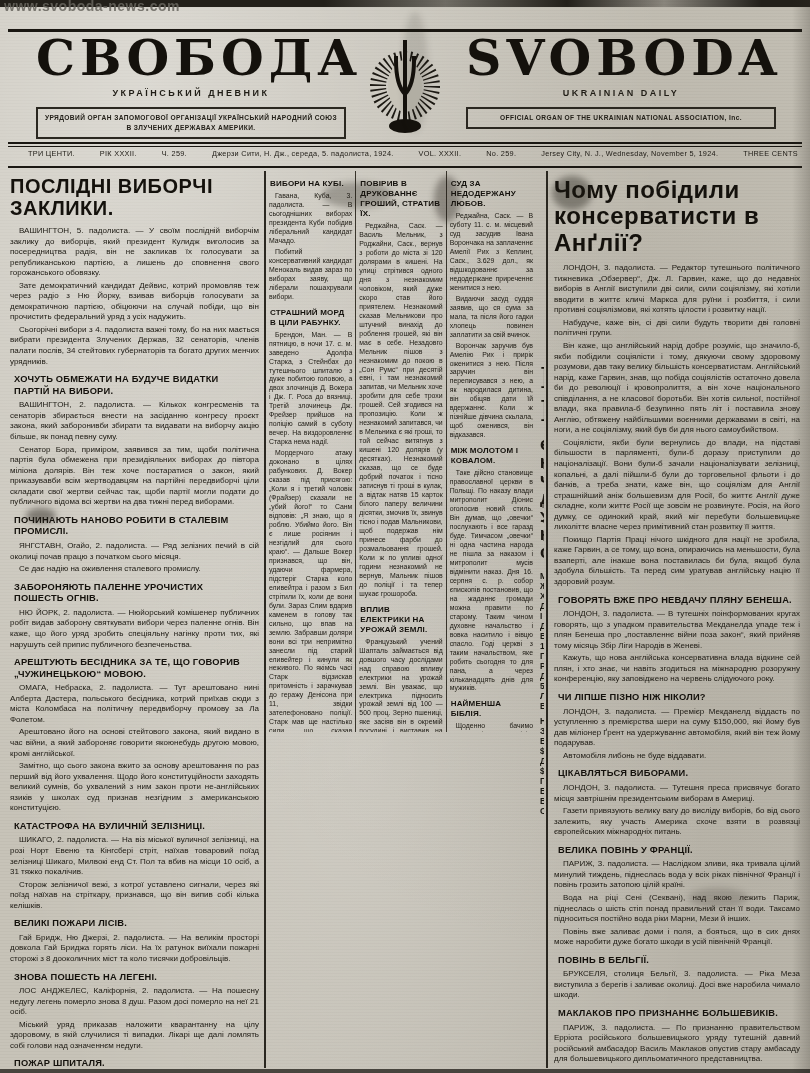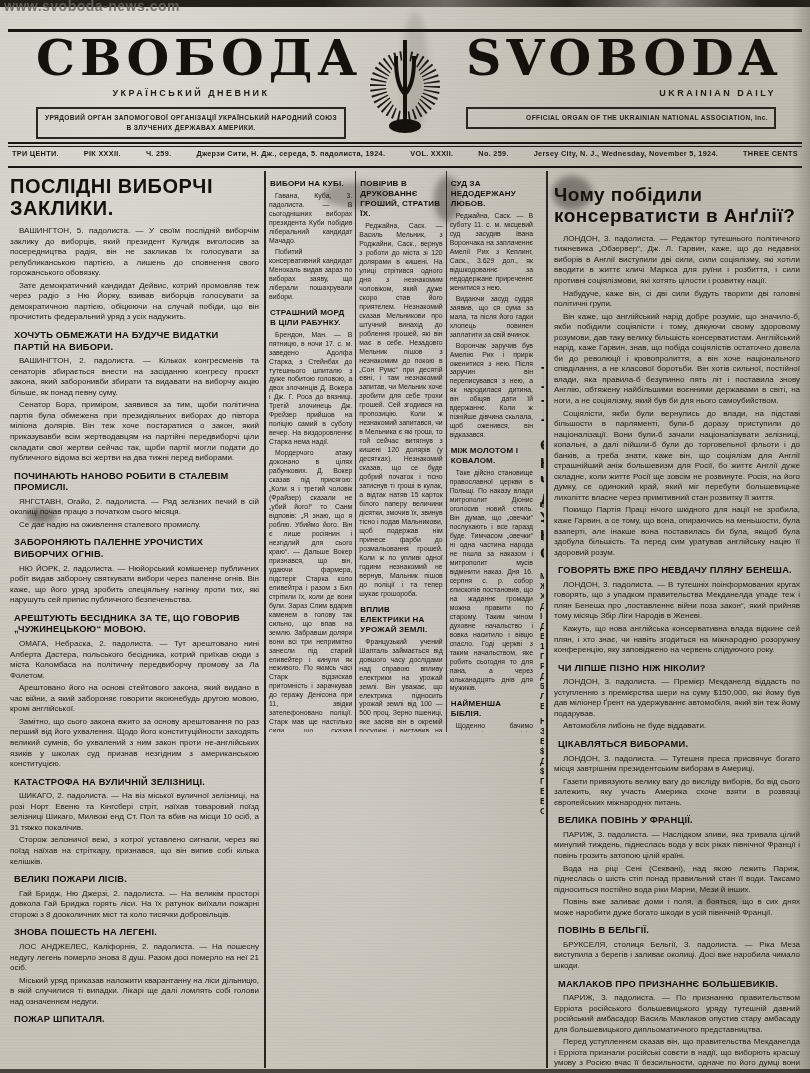--- a/index.html
+++ b/index.html
@@ -18,46 +18,46 @@
   .edge-shade{position:absolute;top:0;bottom:0;right:0;width:18px;background:linear-gradient(90deg,transparent,rgba(50,46,38,.25));}
   .watermark{position:absolute;top:-2px;left:4px;font-size:14px;font-weight:bold;color:rgba(105,102,95,.85);letter-spacing:.5px;}
   .rule{position:absolute;left:8px;right:8px;background:#1a1712;}
   .rule-a{top:29px;height:3px}
   .rule-b{top:142px;height:2px}
   .rule-b2{top:146px;height:1px}
   .rule-c{top:166px;height:2px}
 
   
   .mast-left{position:absolute;left:36px;top:33px;width:310px;text-align:center;}
-  .mast-right{position:absolute;left:466px;top:33px;width:310px;text-align:right;}
+  .mast-right{position:absolute;left:466px;top:33px;width:310px;text-align:center;}
   .mast-title{font-family:"DejaVu Serif", serif;font-weight:bold;font-size:49px;line-height:1.05;letter-spacing:5px;color:#14110c;}
   .mast-sub{margin-top:4px;font-size:9px;font-weight:bold;letter-spacing:2.5px;color:#201d16;}
   .mast-box{margin-top:9px;border:2px solid #2a2720;padding:4px 6px;font-size:6.6px;font-weight:bold;letter-spacing:.4px;line-height:1.5;color:#24211a;}
   .mast-emblem{position:absolute;left:370px;top:34px;width:70px;height:106px;}
 
   
-  .dateline{position:absolute;left:12px;right:12px;top:149px;display:flex;justify-content:space-between;align-items:center;font-size:7.3px;font-weight:bold;letter-spacing:.3px;color:#1d1a14;}
+  .dateline{position:absolute;left:28px;right:12px;top:149px;display:flex;justify-content:space-between;align-items:center;font-size:7.3px;font-weight:normal;letter-spacing:.3px;color:#1d1a14;}
 
   
   .content{position:absolute;left:8px;right:8px;top:171px;bottom:5px;display:flex;}
   .vrule{width:2px;background:#2a2720;margin:0 2px;}
   .nrule{width:1px;background:#38342b;margin:0 2px;}
   .col{overflow:hidden;}
   .col-left{width:249px;padding:2px 3px 0 2px;}
   .col-right{width:246px;padding:2px 2px 0 4px;}
   .mid{flex:1;display:flex;min-width:0;}
   .mid-top{display:flex;height:561px;overflow:hidden;}
   .ncol{flex:1;overflow:hidden;padding:2px 1px 0 1px;min-width:0;}
   .mid-rule{height:2px;background:#241f18;margin:2px 1px 0 1px;}
 
   
   .article{margin-bottom:5px;}
   .headline{font-size:9.3px;font-weight:bold;text-align:left;margin:7px 4px 3px;line-height:1.25;letter-spacing:.2px;color:#14110c;}
   .headline.lg{font-size:20px;letter-spacing:.5px;margin:2px 0 7px;line-height:1.1;}
-  .col-right .headline.lg{font-size:19px;margin-top:12px;}
+  .col-right .headline.lg{font-size:24px;margin-top:4px;}
   .article p{margin:0 0 2px;font-size:8px;line-height:1.32;text-align:justify;text-indent:9px;color:#1c1912;}
   .ncol .headline{font-size:8px;margin:6px 1px 3px;}
   .ncol .article p{font-size:6.9px;line-height:1.3;text-indent:6px;}
 
   
   .ad{flex:1;position:relative;overflow:hidden;padding:0 4px;text-align:center;}
   .ad-embrow{display:flex;align-items:center;margin-top:16px;}
   .ad-bars{flex:1;height:17px;background:linear-gradient(#17140f 0 3px,transparent 3px 7px,#17140f 7px 10px,transparent 10px 14px,#17140f 14px 17px);}
   .ad-badge{width:52px;height:58px;margin:0 8px;flex:0 0 auto;}
   .ad-years{font-family:"DejaVu Serif", serif;font-weight:bold;font-size:33px;letter-spacing:3px;margin-top:24px;color:#131009;}
@@ -120,54 +120,55 @@
     <span>THREE CENTS</span>
   </div>
   <div class="rule rule-c"></div>
 
   <main class="content">
     <section class="col col-left">
         <article class="article">
           <h3 class="headline lg">ПОСЛІДНІ ВИБОРЧІ ЗАКЛИКИ.</h3>
           <p>ВАШИНГТОН, 5. падолиста. — У своїм послідній виборчім заклику до виборців, який президент Кулидж виголосив за посередництва радія, він не закликав їх голосувати за републиканською партією, а лишень до сповнення свого горожанського обовязку.</p>
           <p>Зате демократичний кандидат Дейвис, котрий промовляв теж через радіо з Ню Йорку, взивав виборців голосувати за демократичною партією, обіцюючи на случай побіди, що він прочистить федеральний уряд з усіх надужить.</p>
+          <p>Сьогорічні вибори з 4. падолиста важні тому, бо на них мається вибрати президента Злучених Держав, 32 сенаторів, членів палати послів, 34 стейтових губернаторів та богато других менчих урядників.</p>
         </article>
         <article class="article">
           <h3 class="headline">ХОЧУТЬ ОБМЕЖАТИ НА БУДУЧЕ ВИДАТКИ ПАРТІЙ НА ВИБОРИ.</h3>
           <p>ВАШИНГТОН, 2. падолиста. — Кількох конгресменів та сенаторів збирається внести на засіданню конгресу проєкт закона, який заборонивби збирати та видавати на виборчу акцію більше, як понад певну суму.</p>
           <p>Сенатор Бора, приміром, заявився за тим, щоби політична партія була обмежена при президіяльних виборах до півтора міліона долярів. Він теж хоче постаратися о закон, який приказувавби всім жертводавцям на партійні передвиборчі ціли складати свої жертви сейчас так, щоби партії могли подати до публичного відома всі жертви на два тижні перед виборами.</p>
         </article>
         <article class="article">
           <h3 class="headline">ПОЧИНАЮТЬ НАНОВО РОБИТИ В СТАЛЕВІМ ПРОМИСЛІ.</h3>
           <p>ЯНГСТАВН, Огайо, 2. падолиста. — Ряд зелізних печий в сій околиці почав працю з початком сього місяця.</p>
           <p>Се дає надію на оживлення сталевого промислу.</p>
         </article>
         <article class="article">
-          <h3 class="headline">ЗАБОРОНЯЮТЬ ПАЛЕННЕ УРОЧИСТИХ ВИБОРЧИХ ОГНІВ.</h3>
+          <h3 class="headline">ЗАБОРОНЯЮТЬ ПАЛЕННЕ УРОЧИСТИХ ПОШЕСТЬ ОГНІВ.</h3>
           <p>НЮ ЙОРК, 2. падолиста. — Нюйорський комішенер публичних робіт видав заборону святкувати вибори через паленне огнів. Він каже, що його уряд зробить спеціяльну нагінку проти тих, які нарушуть сей припис публичного безпеченьства.</p>
         </article>
         <article class="article">
           <h3 class="headline">АРЕШТУЮТЬ БЕСІДНИКА ЗА ТЕ, ЩО ГОВОРИВ „ЧУЖИНЕЦЬКОЮ“ МОВОЮ.</h3>
           <p>ОМАГА, Небраска, 2. падолиста. — Тут арештовано нині Алберта Дастера, польського бесідника, котрий приїхав сюди з міста Коломбаса на політичну передвиборчу промову за Ла Фолетом.</p>
           <p>Арештовано його на основі стейтового закона, який видано в час війни, а який забороняє говорити якоюнебудь другою мовою, кромі англійської.</p>
           <p>Замітно, що сього закона вжито за основу арештовання по раз перший від його ухвалення. Щодо його конституційности заходять великий сумнів, бо ухвалений з ним закон проти не-англійських язиків у школах суд признав незгідним з американською конституцією.</p>
         </article>
         <article class="article">
           <h3 class="headline">КАТАСТРОФА НА ВУЛИЧНІЙ ЗЕЛІЗНИЦІ.</h3>
           <p>ШИКАГО, 2. падолиста. — На віз міської вуличної зелізниці, на розі Норт Евеню та Кінгсбері стріт, наїхав товаровий поїзд зелізниці Шикаго, Милвокі енд Ст. Пол та вбив на місци 10 осіб, а 31 тяжко покалічив.</p>
           <p>Сторож зелізничої вежі, з котрої уставлено сигнали, через які поїзд наїхав на стріткару, признався, що він випив собі кілька келішків.</p>
         </article>
         <article class="article">
           <h3 class="headline">ВЕЛИКІ ПОЖАРИ ЛІСІВ.</h3>
           <p>Гай Бридж, Ню Джерзі, 2. падолиста. — На великім просторі довкола Гай Бриджа горять ліси. На їх ратунок виїхали пожарні сторожі з 8 дооколичних міст та коло тисячки добровільців.</p>
         </article>
         <article class="article">
           <h3 class="headline">ЗНОВА ПОШЕСТЬ НА ЛЕГЕНІ.</h3>
           <p>ЛОС АНДЖЕЛЕС, Каліфорнія, 2. падолиста. — На пошесну недугу легень померло знова 8 душ. Разом досі померло на неї 21 осіб.</p>
-          <p>Міський уряд приказав наложити кварантанну на ліси дільницю, в якій случилися ті випадки. Лікарі ще далі ломлять собі голови над означеннєм недуги.</p>
+          <p>Міський уряд приказав наложити кварантанну на цілу здоровому, в якій случилися ті випадки. Лікарі ще далі ломлять собі голови над означеннєм недуги.</p>
         </article>
         <article class="article">
           <h3 class="headline">ПОЖАР ШПИТАЛЯ.</h3>
         </article>
       </section>
     <div class="vrule"></div>
 
     <div class="mid">
       <div class="mid-top">
         <section class="ncol">

